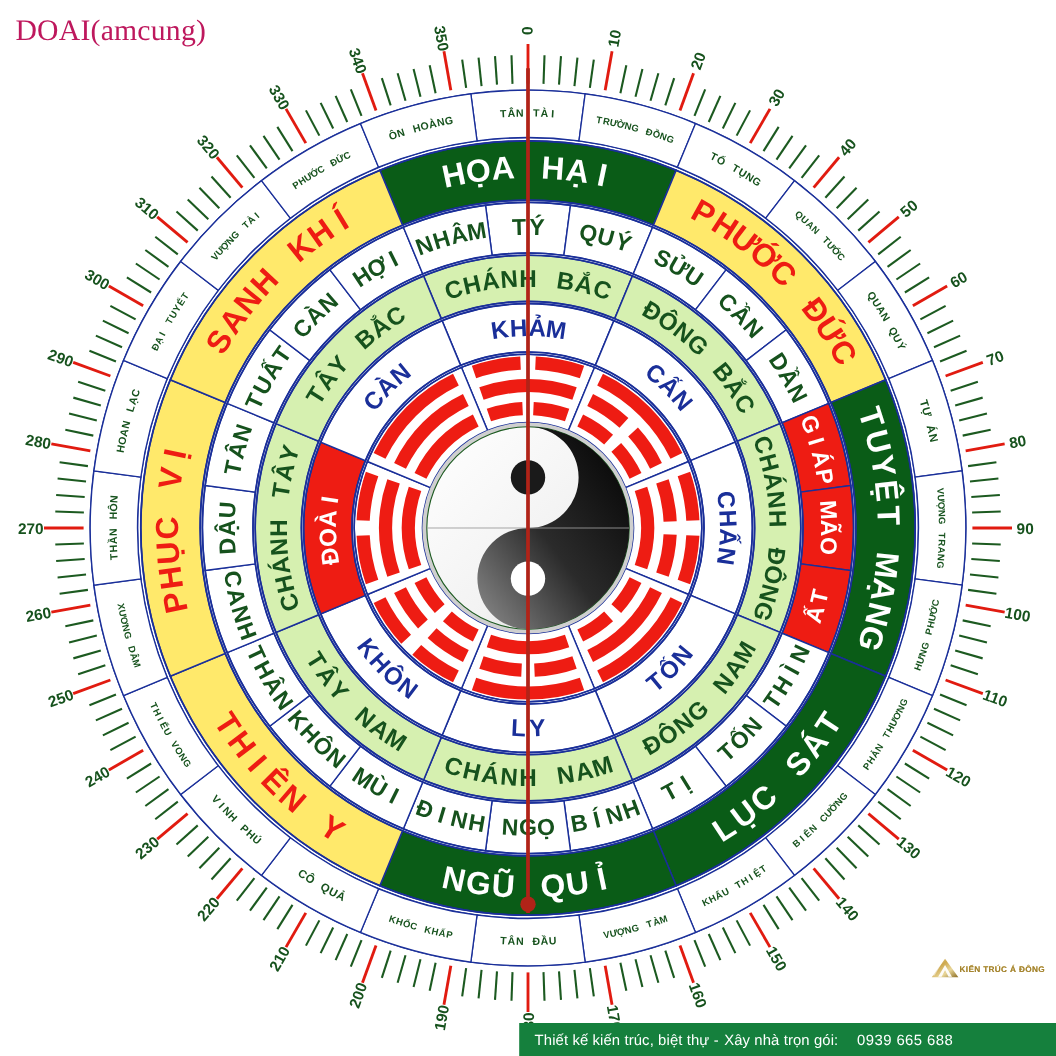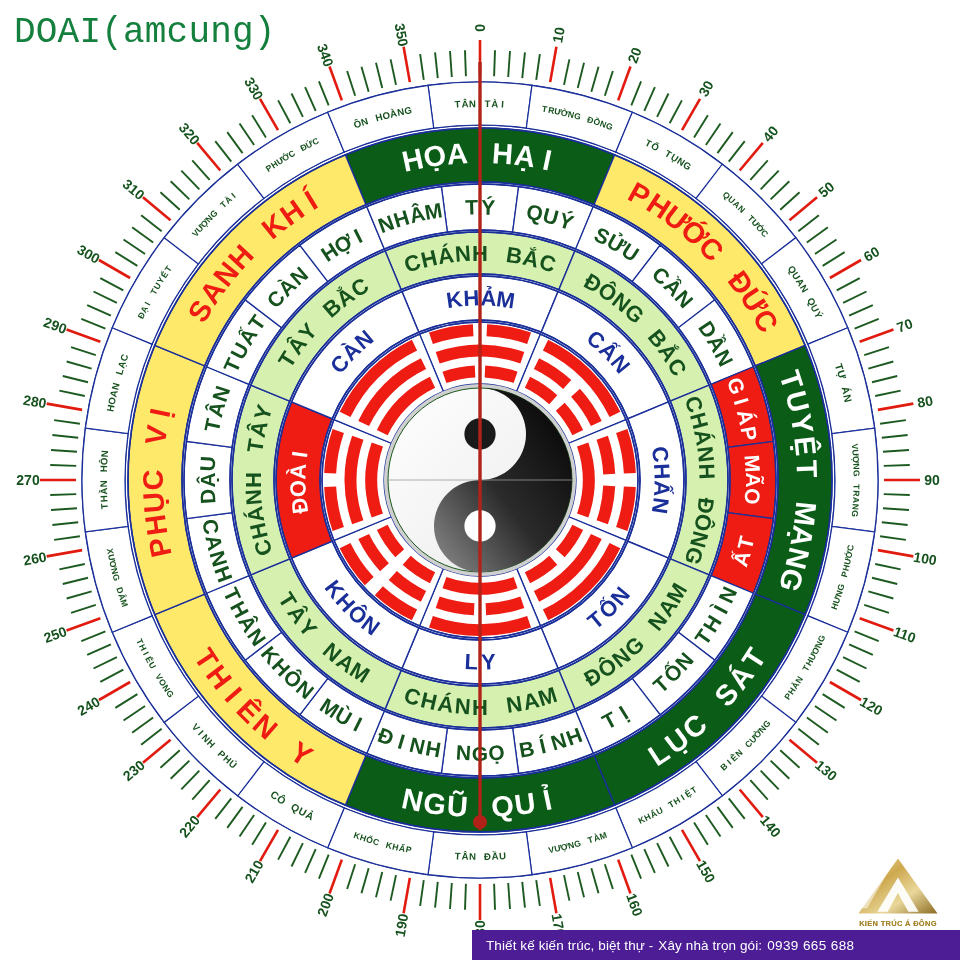--- a/index.html
+++ b/index.html
@@ -1,43 +1,43 @@
 <!DOCTYPE html>
 <html><head>
 <meta charset="utf-8">
 <style>
   html,body{margin:0;padding:0;background:#ffffff;}
   body{width:960px;height:960px;position:relative;overflow:hidden;
        font-family:"Liberation Sans","DejaVu Sans",sans-serif;}
 
   #title{
     position:absolute; left:14px; top:12px;
-    font-family:Liberation Mono, monospace;
-    font-size:36px; color:#15803d; letter-spacing:.2px;
+    font-family:Liberation Serif, serif;
+    font-size:27px; color:#be185d; letter-spacing:.2px;
     white-space:nowrap;
   }
 
   #compass{position:absolute; left:0; top:0; width:960px; height:960px;}
   svg{display:block;}
 
   
   #wm{
     position:absolute; left:472px; top:930px; width:488px; height:30px;
-    background:#4c1d95; color:#ffffff;
+    background:#15803d; color:#ffffff;
     display:flex; align-items:center; gap:5px;
     font-size:13.5px; padding-left:14px; box-sizing:border-box;
     letter-spacing:.1px; white-space:nowrap;
   }
   #wm .b{font-weight:normal;}
-  #wm .ph{margin-left:0;letter-spacing:.4px;}
+  #wm .ph{margin-left:12px;letter-spacing:.4px;}
 
   
   #logo{
     position:absolute; left:846px; top:832px; width:104px; height:96px;
-    display:flex; flex-direction:column; align-items:center; justify-content:flex-end;
+    display:flex; flex-direction:row; align-items:center; justify-content:flex-end;
   }
   #logo .mark{width:86px;height:62px;}
   #logo .cap{
     font-size:7.5px; font-weight:bold; letter-spacing:.3px; margin-top:2px;
     background:linear-gradient(180deg,#e8cf8a,#9a7b2a);
     -webkit-background-clip:text; background-clip:text; color:#a4842f;
     white-space:nowrap;
   }
 </style>
 </head>

